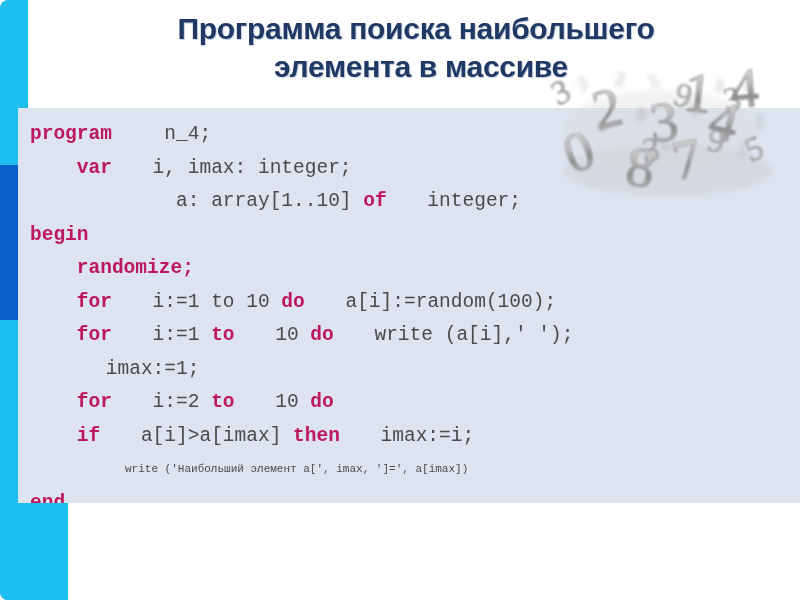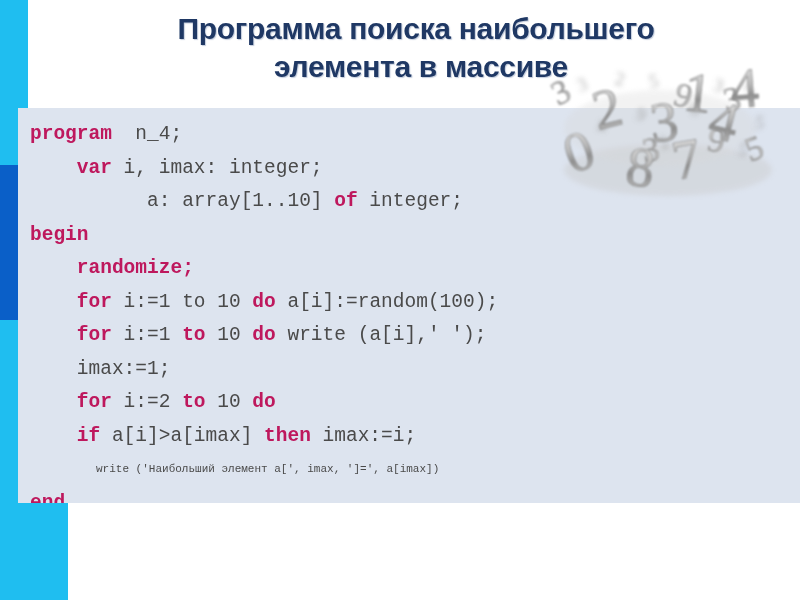--- a/index.html
+++ b/index.html
@@ -16,20 +16,21 @@
     position: relative;
   }
 
   #slide {
     position: absolute;
     left: 0; top: 0;
     width: 800px;
     height: 600px;
     background: #ffffff;
     overflow: hidden;
+    border-radius: 8px;
   }
 
   
   .rail-cyan {
     position: absolute;
     left: 0;
     top: 0;
     width: 28px;
     height: 600px;
     background: #1fbef0;
@@ -103,21 +104,21 @@
     display: block;
     height: 33.5px;
   }
   .code-line.small {
     font-size: 11px;
   }
   .kw {
     font-weight: bold;
     color: #be185d;
   }
-  .pl { color: #4a4a4a; }
+  .pl { color: #4a4a4a; padding-left: 29px; }
 
   
   .numbers-art {
     position: absolute;
     left: 540px;
     top: 58px;
     width: 250px;
     height: 142px;
     pointer-events: none;
   }

